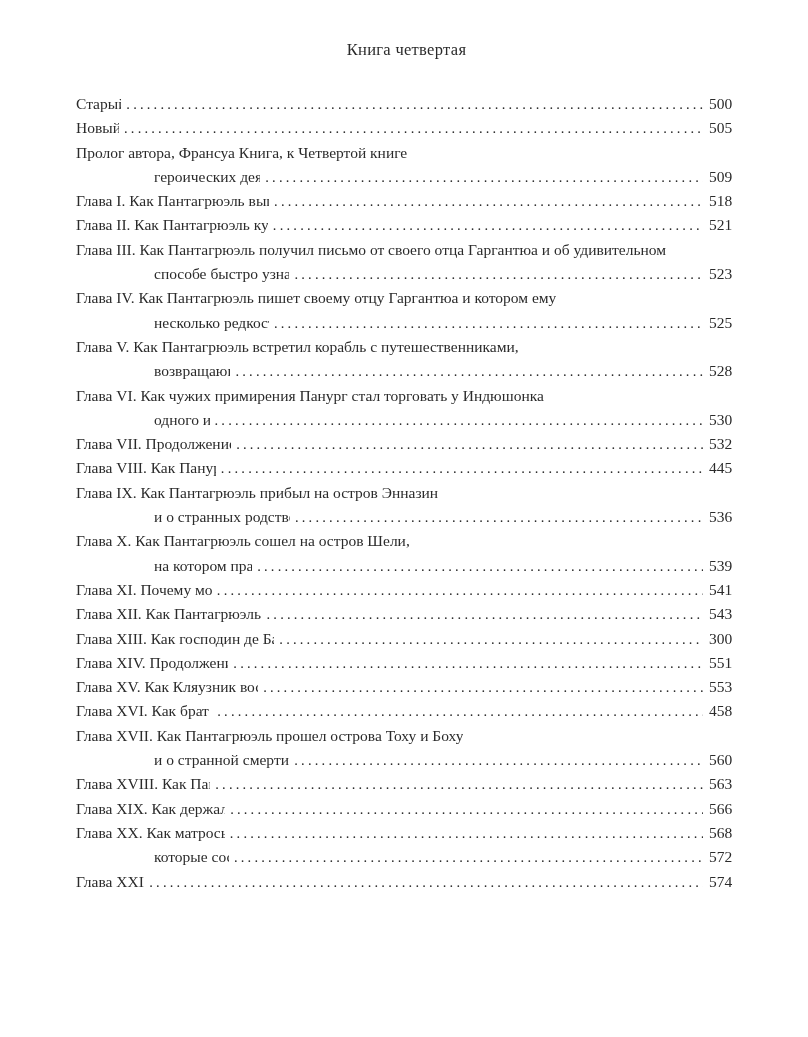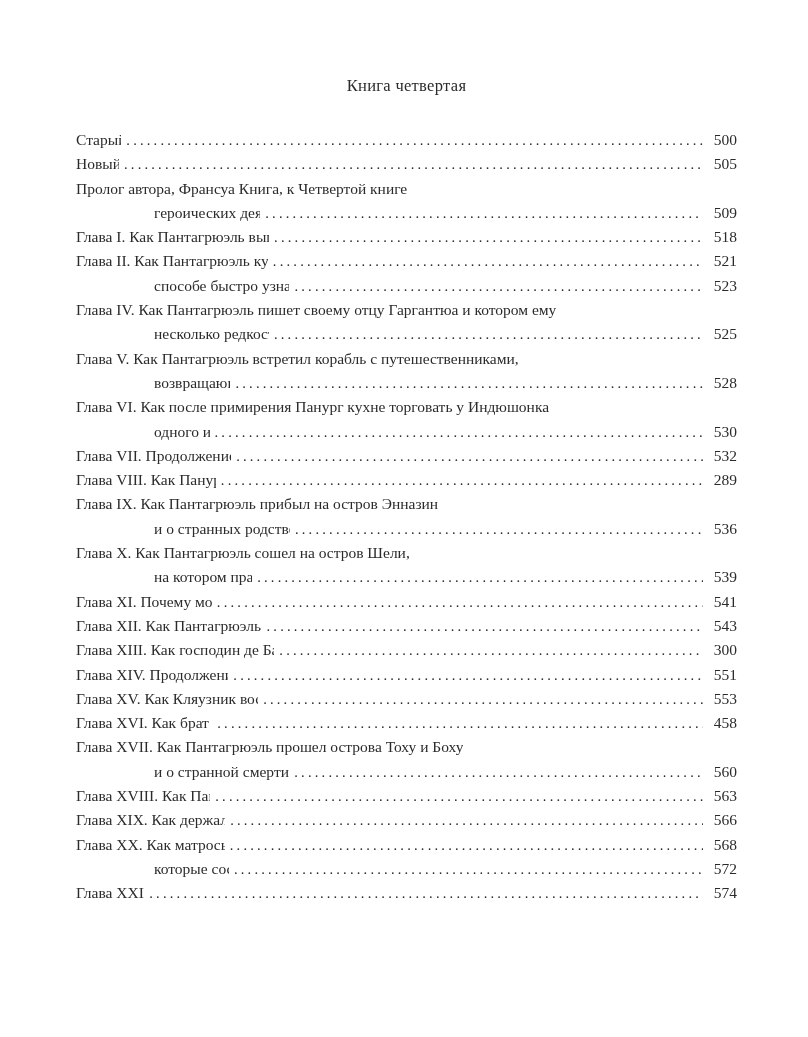--- a/index.html
+++ b/index.html
@@ -11,21 +11,21 @@
     width: 808px;
     height: 1037px;
     font-family: "Liberation Serif", "DejaVu Serif", serif;
     color: #2b2b2b;
     overflow: hidden;
   }
   .page {
     box-sizing: border-box;
     width: 808px;
     height: 1037px;
-    padding: 76px 71px 40px 76px;
+    padding: 40px 71px 40px 76px;
     background: #ffffff;
   }
   .title {
     font-size: 16.5px;
     font-weight: normal;
     text-align: center;
     margin: 0 0 32px 0;
     letter-spacing: 0.3px;
     color: #2b2b2b;
   }
@@ -57,21 +57,20 @@
     color: #2b2b2b;
   }
   .leader::after {
     content: "..........................................................................................................................................................................................";
     letter-spacing: 3.2px;
     font-size: 14.5px;
   }
   .page-num {
     flex: 0 0 auto;
     min-width: 28px;
-    text-align: right;
   }
 </style>
 </head>
 <body>
 
 <div class="page">
   <h1 class="title">Книга четвертая</h1>
   <div class="toc" id="toc">
       <div class="entry">
         <div class="line">
@@ -105,20 +104,23 @@
         </div>
       </div>
       <div class="entry">
         <div class="line">
           <span class="text">Глава II. Как Пантагрюэль купил множество прекрасных вещей на острове Медамоти</span>
           <span class="leader"></span>
           <span class="page-num">521</span>
         </div>
       </div>
       <div class="entry">
+        <div class="line">
+          <span class="text">Глава III. Как Пантагрюэль получил письмо от своего отца Гаргантюа и об удивительном</span>
+        </div>
         <div class="line cont">
           <span class="text">способе быстро узнавать новости из чужих и отдаленных стран</span>
           <span class="leader"></span>
           <span class="page-num">523</span>
         </div>
       </div>
       <div class="entry">
         <div class="line">
           <span class="text">Глава IV. Как Пантагрюэль пишет своему отцу Гаргантюа и котором ему</span>
         </div>
@@ -133,40 +135,40 @@
           <span class="text">Глава V. Как Пантагрюэль встретил корабль с путешественниками,</span>
         </div>
         <div class="line cont">
           <span class="text">возвращающимися из Фонарии</span>
           <span class="leader"></span>
           <span class="page-num">528</span>
         </div>
       </div>
       <div class="entry">
         <div class="line">
-          <span class="text">Глава VI. Как после примирения Панург кухне торговать у Индюшонка</span>
+          <span class="text">Глава VI. Как чужих примирения Панург стал торговать у Индюшонка</span>
         </div>
         <div class="line cont">
           <span class="text">одного из его баранов</span>
           <span class="leader"></span>
           <span class="page-num">530</span>
         </div>
       </div>
       <div class="entry">
         <div class="line">
           <span class="text">Глава VII. Продолжение торга между Панургом и Индюшонком</span>
           <span class="leader"></span>
           <span class="page-num">532</span>
         </div>
       </div>
       <div class="entry">
         <div class="line">
           <span class="text">Глава VIII. Как Панург потопил в море купца и баранов</span>
           <span class="leader"></span>
-          <span class="page-num">289</span>
+          <span class="page-num">445</span>
         </div>
       </div>
       <div class="entry">
         <div class="line">
           <span class="text">Глава IX. Как Пантагрюэль прибыл на остров Энназин</span>
         </div>
         <div class="line cont">
           <span class="text">и о странных родственных связях между жителями этой страны</span>
           <span class="leader"></span>
           <span class="page-num">536</span>

